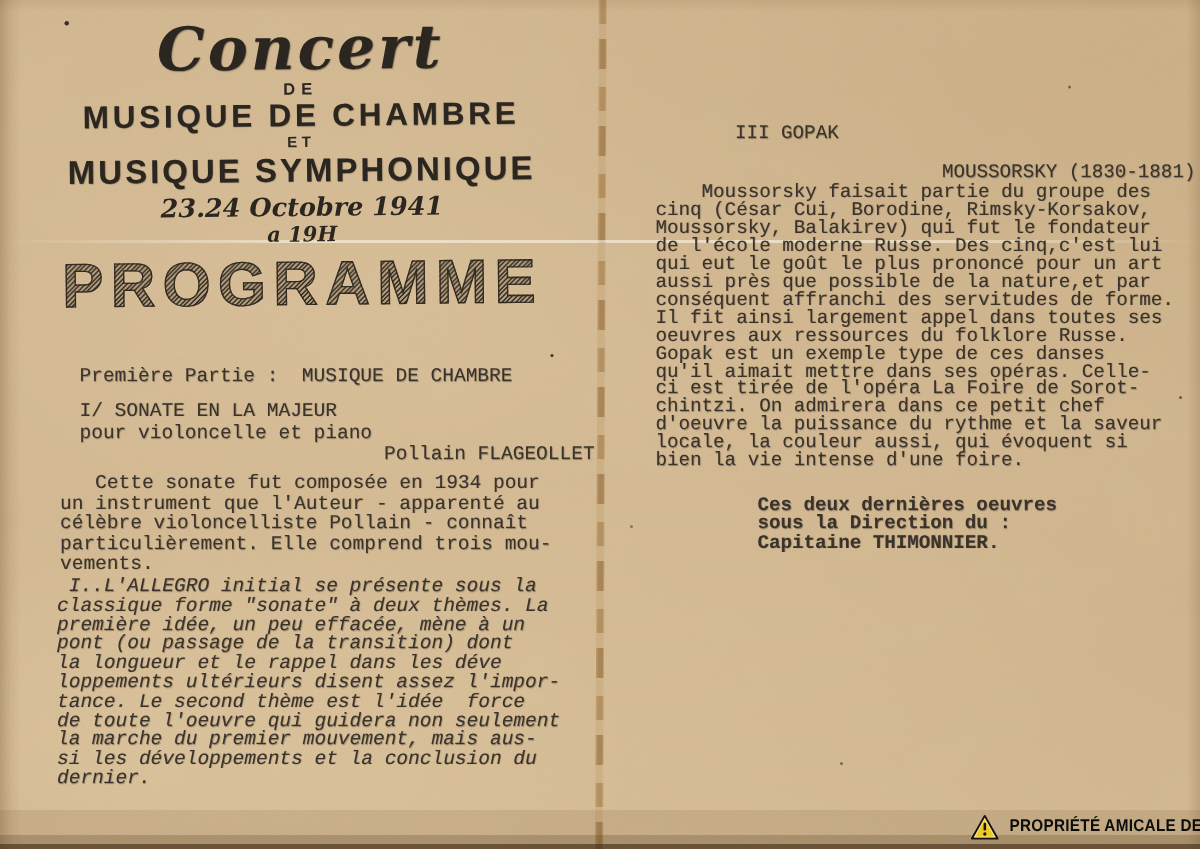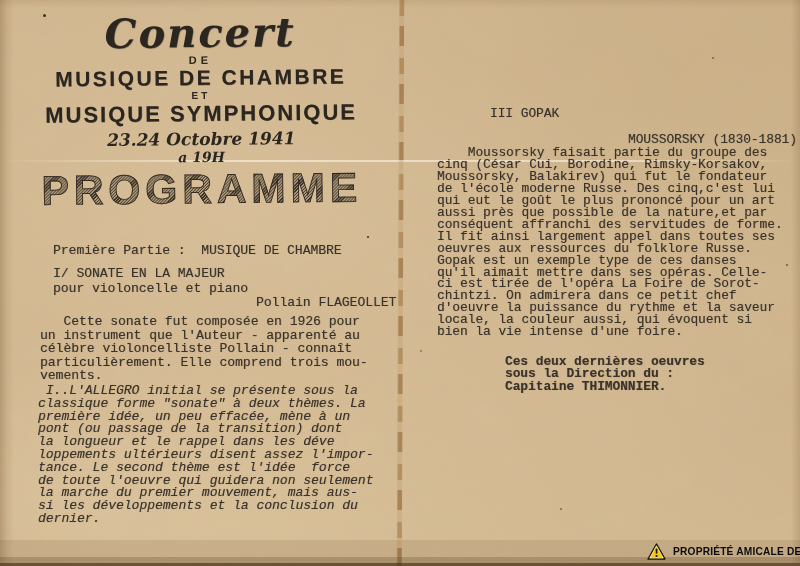--- a/index.html
+++ b/index.html
@@ -76,21 +76,21 @@
   }
 
   
   .tw{
     position:absolute;
     font-family:"Liberation Mono","DejaVu Sans Mono",monospace;
     color:#3a332b;white-space:pre;
     text-shadow:0.4px 0.4px 0.7px rgba(56,46,36,0.45);
   }
   .tw-left{font-size:13px;}
-  .tw-right{font-size:12.8px;margin-top:25px;}
+  .tw-right{font-size:12.8px;}
 
   
   .watermark{
     position:absolute;left:647px;top:542px;height:18px;
     display:flex;align-items:center;gap:7px;pointer-events:none;
   }
   .wm-label{
     font-family:"Liberation Sans",sans-serif;font-weight:700;font-size:10.5px;
     color:#0c0c0c;letter-spacing:0.2px;transform:scale(0.97,1.08);transform-origin:left center;
     white-space:nowrap;
@@ -134,21 +134,21 @@
   <div><span class="programme">PROGRAMME</span></div>
 </div>
 
 <div class="tw tw-left" style="left:53px;top:243px;">Première Partie :  MUSIQUE DE CHAMBRE</div>
 
 <div class="tw tw-left" style="left:53px;top:266px;line-height:15px;">I/ SONATE EN LA MAJEUR
 pour violoncelle et piano</div>
 
 <div class="tw tw-left" style="left:256px;top:295px;">Pollain FLAGEOLLET</div>
 
-<div class="tw tw-left" style="left:40px;top:315px;line-height:13.6px;">   Cette sonate fut composée en 1926 pour
+<div class="tw tw-left" style="left:40px;top:315px;line-height:13.6px;">   Cette sonate fut composée en 1934 pour
 un instrument que l'Auteur - apparenté au
 célèbre violoncelliste Pollain - connaît
 particulièrement. Elle comprend trois mou-
 vements.</div>
 
 <div class="tw tw-left" style="left:38px;top:385px;line-height:12.8px;font-style:italic;"> I..L'ALLEGRO initial se présente sous la
 classique forme "sonate" à deux thèmes. La
 première idée, un peu effacée, mène à un
 pont (ou passage de la transition) dont
 la longueur et le rappel dans les déve

